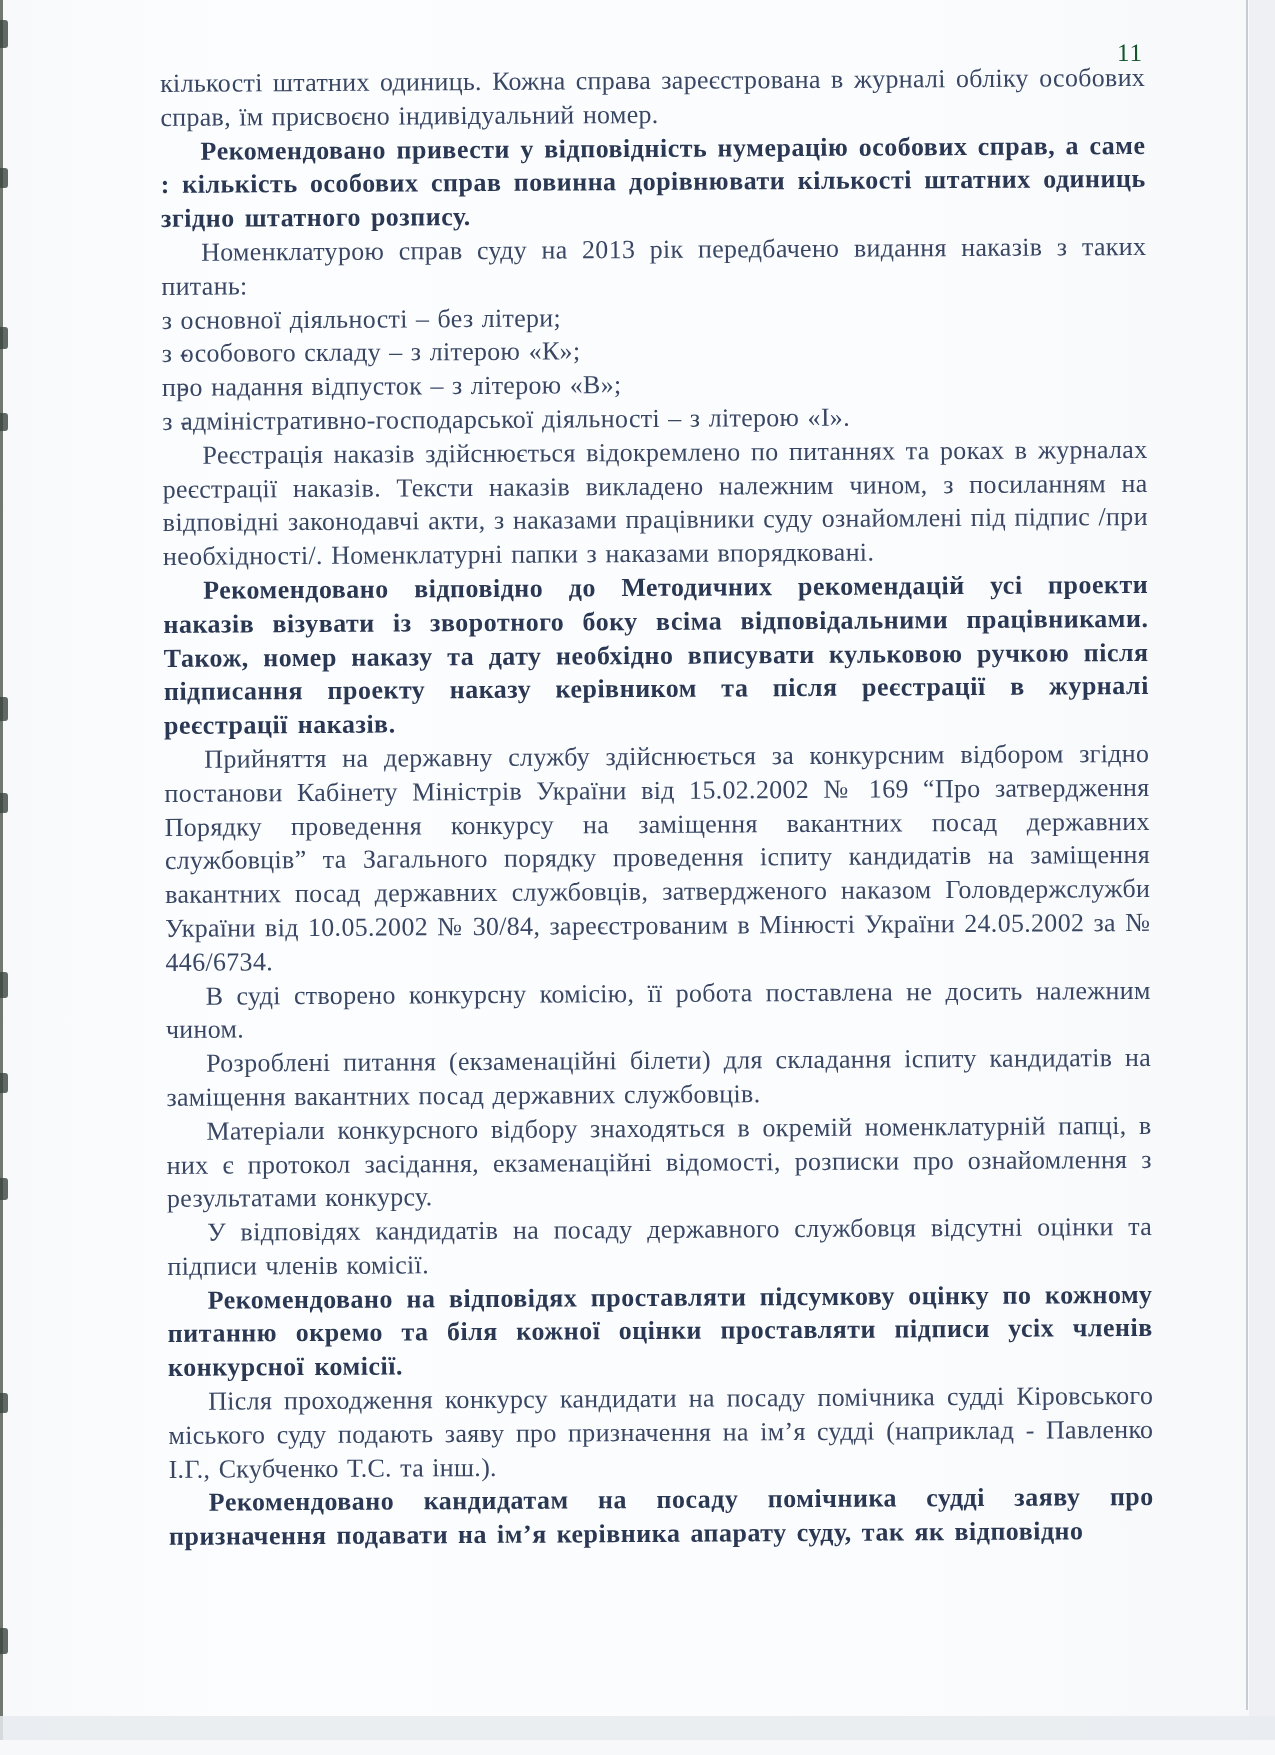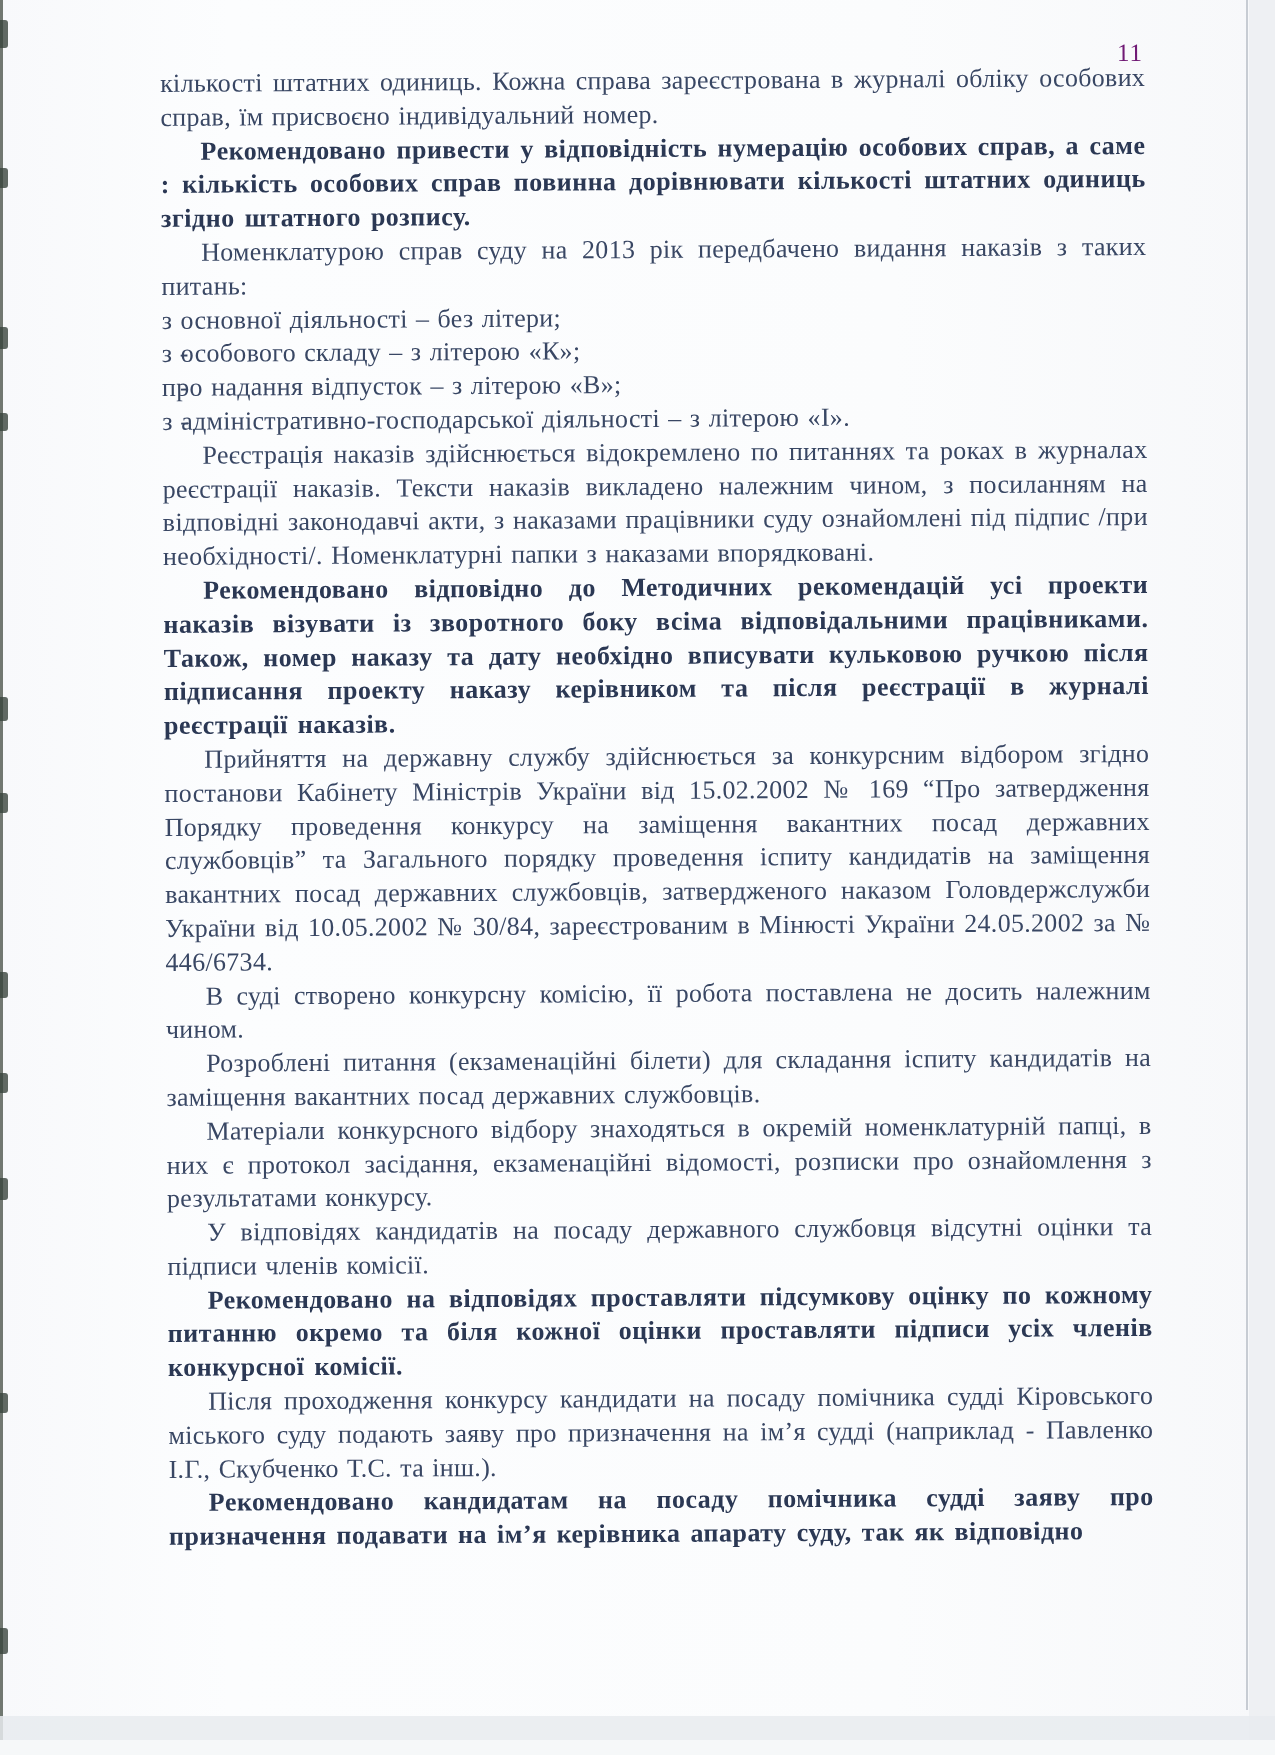--- a/index.html
+++ b/index.html
@@ -77,21 +77,21 @@
     position: absolute;
     inset: 0;
     transform: rotate(-0.35deg);
     transform-origin: 50% 50%;
   }
   .page-number {
     position: absolute;
     left: 1122px;
     top: 42px;
     font-size: 25px;
-    color: #701a75;
+    color: #14532d;
     letter-spacing: 1px;
   }
   .doc-body {
     position: absolute;
     left: 165px;
     top: 64px;
     width: 985px;
     font-size: 26px;
     line-height: 33.8px;
     color: #394764;

